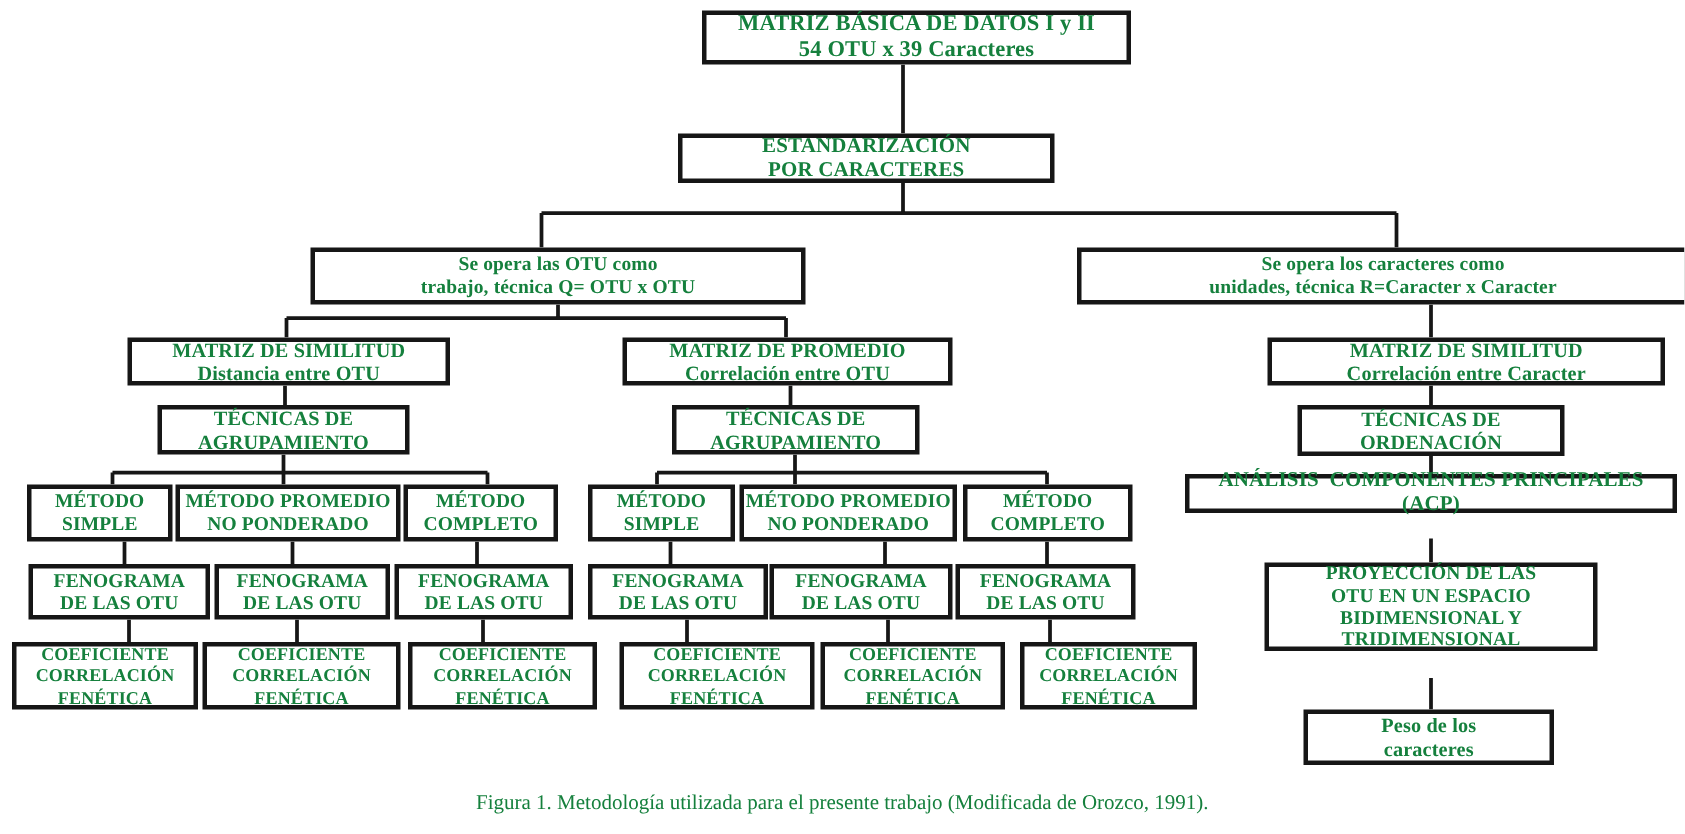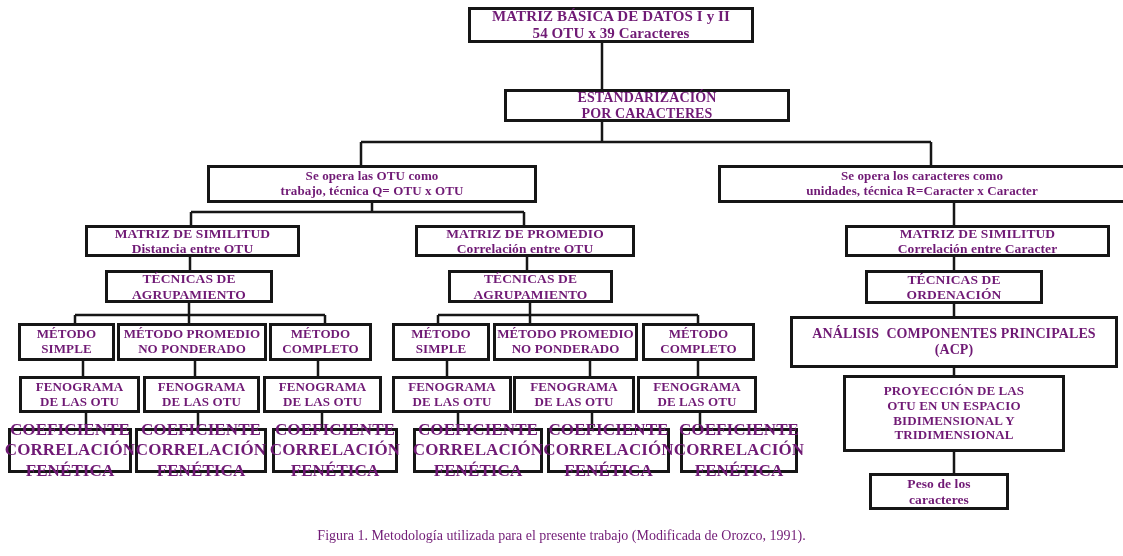--- a/index.html
+++ b/index.html
@@ -2,21 +2,21 @@
 <html><head>
 <meta charset="utf-8">
 <style>
   html, body { margin: 0; padding: 0; background: #ffffff; }
   .stage {
     position: relative;
     width: 1123px;
     height: 556px;
     background: #ffffff;
     font-family: "Liberation Serif", serif;
-    color: #701a75;
+    color: #15803d;
     overflow: hidden;
   }
   .wires {
     position: absolute;
     left: 0; top: 0;
     width: 1123px; height: 556px;
   }
   .node {
     position: absolute;
     box-sizing: border-box;
@@ -28,21 +28,21 @@
     text-align: center;
     white-space: pre-line;
     font-weight: bold;
     line-height: 1.12;
     letter-spacing: 0.1px;
   }
   .fs15  { font-size: 15px; }
   .fs14  { font-size: 14px; }
   .fs135 { font-size: 13.5px; }
   .fs13  { font-size: 13px; }
-  .fs12  { font-size: 17px; line-height: 1.18; }
+  .fs12  { font-size: 12px; line-height: 1.18; }
   .caption {
     position: absolute;
     left: 0; top: 528px;
     width: 1123px;
     text-align: center;
     font-size: 14px;
     font-weight: normal;
   }
 </style>
 </head>
@@ -59,21 +59,21 @@
       <path d="M189 303 V315 M75 315 H325 M75 315 V323 M189 315 V323 M325 315 V323"></path>
       <path d="M530 303 V315 M438 315 H698 M438 315 V323 M530 315 V323 M698 315 V323"></path>
       <path d="M83 361 V376 M195 361 V376 M318 361 V376 M86 413 V428 M198 413 V428 M322 413 V428"></path>
       <path d="M447 361 V376 M590 361 V376 M698 361 V376 M458 413 V428 M592 413 V428 M700 413 V428"></path>
       <path d="M954 203 V225 M954 257 V270 M954 304 V316 M954 359 V375 M954 452 V473"></path>
     </g>
   </svg>
 
   <div class="node fs15" style="left:468px;top:7px;width:286px;height:36px">MATRIZ BÁSICA DE DATOS I y II
 54 OTU x 39 Caracteres</div>
-  <div class="node fs14" style="left:504px;top:89px;width:286px;height:33px">ESTANDARIZACIÓN
+  <div class="node fs14" style="left:452px;top:89px;width:251px;height:33px">ESTANDARIZACIÓN
 POR CARACTERES</div>
 
   <div class="node fs13" style="left:207px;top:165px;width:330px;height:38px">Se opera las OTU como
 trabajo, técnica Q= OTU x OTU</div>
   <div class="node fs13" style="left:718px;top:165px;width:408px;height:38px">Se opera los caracteres como
 unidades, técnica R=Caracter x Caracter</div>
 
   <div class="node fs135" style="left:85px;top:225px;width:215px;height:32px">MATRIZ DE SIMILITUD
 Distancia entre OTU</div>
   <div class="node fs135" style="left:415px;top:225px;width:220px;height:32px">MATRIZ DE PROMEDIO
@@ -126,24 +126,24 @@
   <div class="node fs12" style="left:413px;top:428px;width:130px;height:45px">COEFICIENTE
 CORRELACIÓN
 FENÉTICA</div>
   <div class="node fs12" style="left:547px;top:428px;width:123px;height:45px">COEFICIENTE
 CORRELACIÓN
 FENÉTICA</div>
   <div class="node fs12" style="left:680px;top:428px;width:118px;height:45px">COEFICIENTE
 CORRELACIÓN
 FENÉTICA</div>
 
-  <div class="node fs14" style="left:790px;top:316px;width:328px;height:52px">ANÁLISIS&nbsp; COMPONENTES PRINCIPALES
+  <div class="node fs14" style="left:790px;top:316px;width:328px;height:26px">ANÁLISIS&nbsp; COMPONENTES PRINCIPALES
 (ACP)</div>
-  <div class="node fs13" style="left:843px;top:375px;width:222px;height:77px">PROYECCIÓN DE LAS
+  <div class="node fs13" style="left:843px;top:375px;width:222px;height:59px">PROYECCIÓN DE LAS
 OTU EN UN ESPACIO
 BIDIMENSIONAL Y
 TRIDIMENSIONAL</div>
-  <div class="node fs135" style="left:869px;top:473px;width:140px;height:37px">Peso de los
+  <div class="node fs135" style="left:869px;top:473px;width:167px;height:37px">Peso de los
 caracteres</div>
 
   <div class="caption">Figura 1. Metodología utilizada para el presente trabajo (Modificada de Orozco, 1991).</div>
 
 </div>
 
 </body></html>

